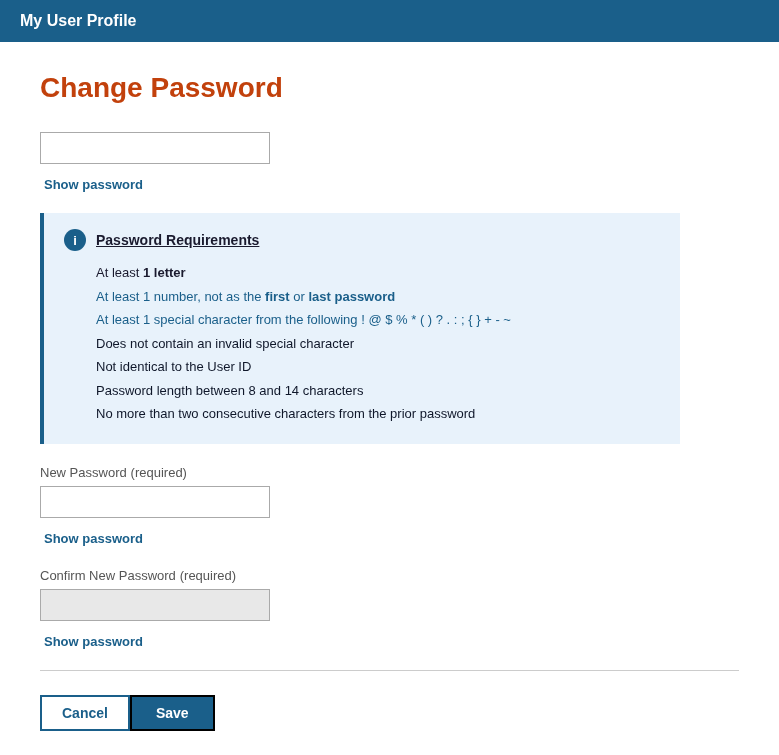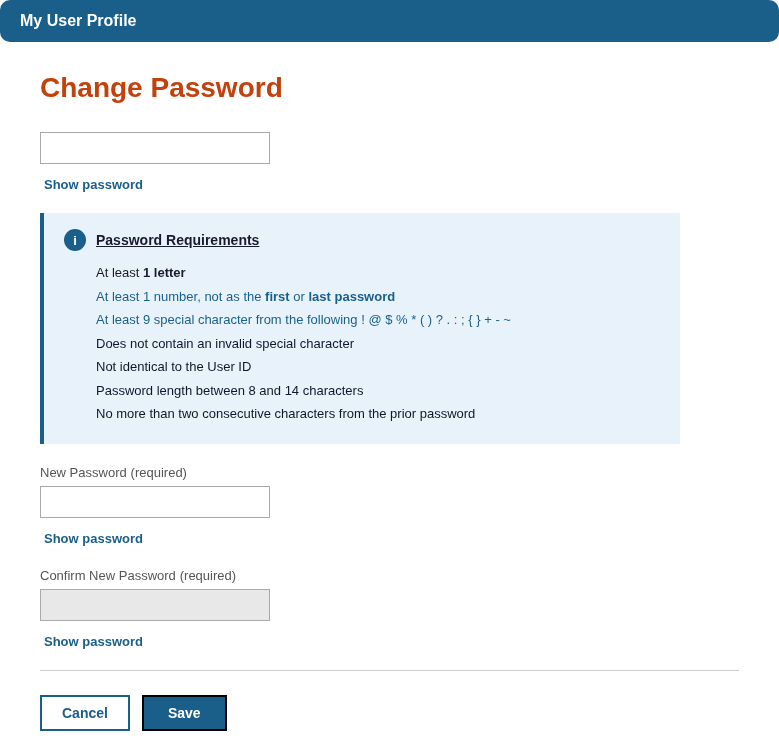--- a/index.html
+++ b/index.html
@@ -13,21 +13,20 @@
       background: #ffffff;
       width: 779px;
       min-height: 755px;
     }
 
     .header {
       background-color: #1a5f8a;
       padding: 12px 20px;
       display: flex;
       align-items: center;
-      border-radius: 10px;
     }
 
     .header-title {
       color: #ffffff;
       font-size: 16px;
       font-weight: bold;
     }
 
     .main-content {
       padding: 30px 40px;
@@ -143,21 +142,21 @@
     }
 
     .divider {
       border: none;
       border-top: 1px solid #cccccc;
       margin: 20px 0;
     }
 
     .button-row {
       display: flex;
-      gap: 12px;
+      gap: 0;
       margin-top: 24px;
     }
 
     .btn-cancel {
       padding: 8px 20px;
       background: #ffffff;
       border: 2px solid #1a5f8a;
       color: #1a5f8a;
       font-size: 14px;
       font-weight: bold;
@@ -191,21 +190,21 @@
   </div>
 
   <div class="requirements-box">
     <div class="requirements-header">
       <div class="info-icon">i</div>
       <span class="requirements-title">Password Requirements</span>
     </div>
     <ul class="requirements-list">
       <li class="req-black">At least <strong>1 letter</strong></li>
       <li class="req-blue">At least 1 number, not as the <strong>first</strong> or <strong>last password</strong></li>
-      <li class="req-blue">At least 9 special character from the following ! @ $ % * ( ) ? . : ; { } + - ~</li>
+      <li class="req-blue">At least 1 special character from the following ! @ $ % * ( ) ? . : ; { } + - ~</li>
       <li class="req-orange">Does not contain an invalid special character</li>
       <li class="req-orange">Not identical to the User ID</li>
       <li class="req-orange">Password length between 8 and 14 characters</li>
       <li class="req-orange">No more than two consecutive characters from the prior password</li>
     </ul>
   </div>
 
   <div class="field-group">
     <label class="field-label">
       <span>New Password</span>

